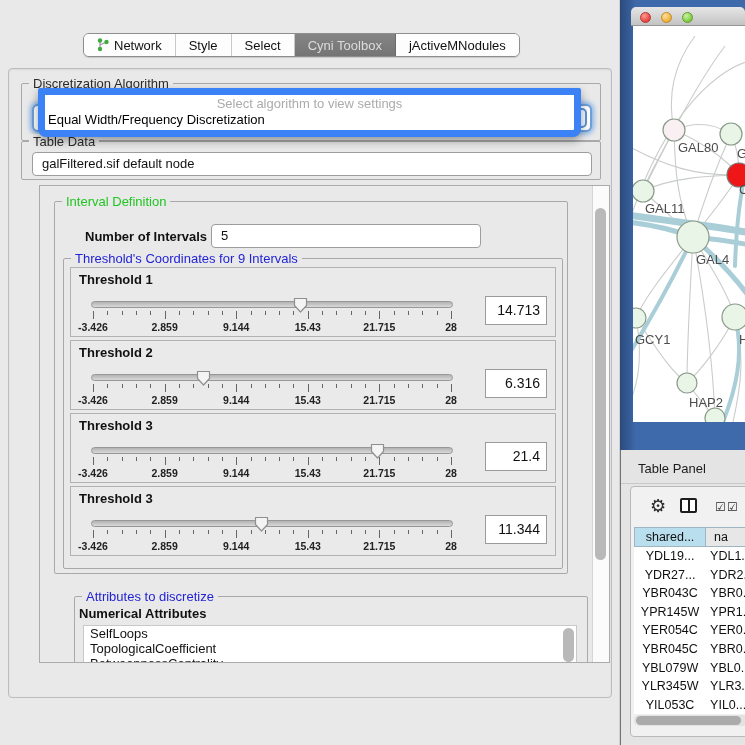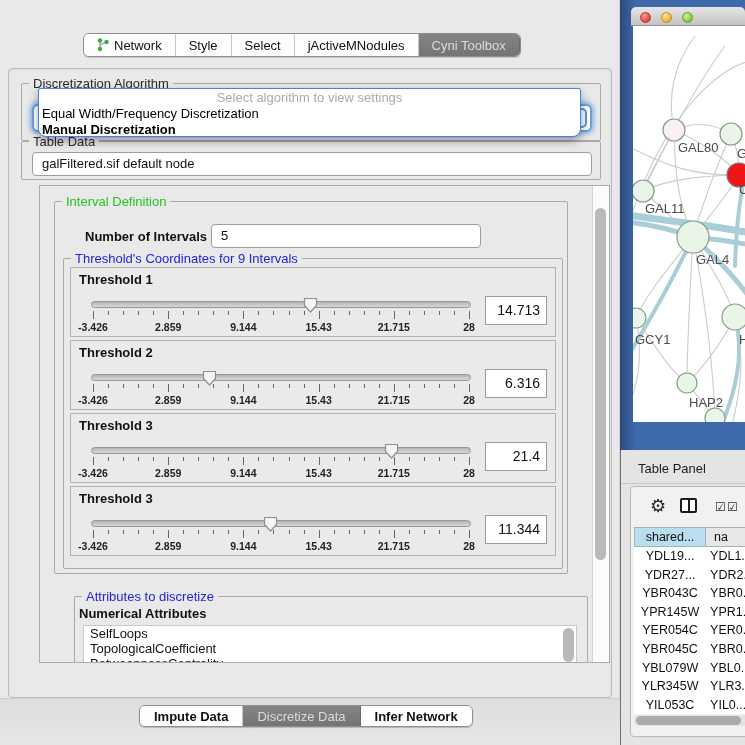--- a/index.html
+++ b/index.html
@@ -43,21 +43,21 @@
 
   
   #algo-group { left:12px; top:14px; width:580px; height:58px; }
   .combo { position:absolute; background:#fff; border:1px solid #9d9d9d; border-radius:4px;
     font-size:13px; color:#111; line-height:22px; padding-left:9px; cursor:default; }
   #algo-combo { left:10px; top:20px; width:560px; height:28px;
     border:2px solid #6f9fd8; box-shadow:0 0 5px 2px rgba(100,160,230,.75); border-radius:6px; }
   #algo-combo .spin-btn { position:absolute; right:3px; top:2px; width:17px; height:20px;
     border:2px solid #5e94d6; border-radius:5px; background:#f4f8ff; }
   #algo-popup { position:absolute; left:29px; top:19px; width:543px; height:49px;
-    background:#fff; border:1px solid #3b82f6; border-radius:2px 2px 8px 8px;
+    background:#fff; border:7px solid #3b82f6; border-radius:2px 2px 8px 8px;
     box-shadow:0 4px 10px rgba(0,0,0,.35); z-index:30; overflow:hidden; }
   #algo-popup .prompt { height:17px; text-align:center; color:#ababab; font-size:13px; line-height:17px; }
   #algo-popup .item { height:16px; font-size:13px; line-height:16px; color:#000; padding-left:3px; }
   #algo-popup .item.bold { font-weight:bold; }
 
   
   #tabledata-group { left:12px; top:72px; width:580px; height:39px; }
   #tabledata-combo { left:10px; top:10px; width:560px; height:24px; }
 
   
@@ -71,21 +71,21 @@
   #interval-group { left:14px; top:15px; width:514px; height:373px; }
   #numint-label { position:absolute; left:30px; top:27px; font-size:13px; font-weight:bold; color:#111; }
   #numint-combo { left:156px; top:22px; width:270px; height:24px; }
   #thr-group { left:8px; top:56px; width:500px; height:311px; }
   #threshold-list { position:absolute; left:4px; top:8px; right:4px; }
 
   .thr-box { position:relative; height:70px; margin:0 2px 3px 2px; border:1px solid #b2b2b2;
     background:#eaeaea; }
   .thr-label { position:absolute; left:8px; top:4px; font-size:13px; font-weight:bold; color:#111; }
   .thr-row { position:absolute; left:20px; right:8px; top:28px; height:40px; display:flex; }
-  .slider { position:relative; flex:1; margin-right:14px; }
+  .slider { position:relative; flex:1; margin-right:32px; }
   .track { position:absolute; left:0; right:0; top:5px; height:7px; border-radius:4px;
     background:linear-gradient(#b3b3b3,#d9d9d9); border:1px solid #979797; }
   .thumb { position:absolute; top:0; width:17px; height:18px; }
   .ticks { position:absolute; left:2px; right:2px; top:15px; height:9px; }
   .tick { position:absolute; top:0; width:1px; background:#666; }
   .tick.minor { height:4px; }
   .tick.major { height:8px; }
   .scale { position:absolute; left:2px; right:2px; top:25px; height:12px; }
   .scale span { position:absolute; transform:translateX(-50%); font-size:10.5px;
     font-weight:bold; color:#222; white-space:nowrap; }
@@ -170,25 +170,25 @@
               <circle cx="9.5" cy="4" r="2.2" fill="#3faa3f"></circle>
             </svg></span>
           <span>Network</span>
         </div>
         <div class="seg-tab">
           <span>Style</span>
         </div>
         <div class="seg-tab">
           <span>Select</span>
         </div>
+        <div class="seg-tab active">
+          <span>Cyni Toolbox</span>
+        </div>
         <div class="seg-tab">
           <span>jActiveMNodules</span>
-        </div>
-        <div class="seg-tab active">
-          <span>Cyni Toolbox</span>
         </div>
       </div>
 
     <div id="outer-panel">
 
       <div class="group" id="algo-group">
         <span class="legend black">Discretization Algorithm</span>
         <div class="combo" id="algo-combo">
           <span class="spin-btn"></span>
         </div>
@@ -423,33 +423,20 @@
           </div>
         </div>
 
         <div id="scroll-bar-track">
           <div id="scroll-thumb"></div>
         </div>
       </div>
 
     </div>
 
-    <div id="bottom-strip">
-      <div id="bottom-tabs">
-          <div class="seg-tab">
-            <span>Impute Data</span>
-          </div>
-          <div class="seg-tab active">
-            <span>Discretize Data</span>
-          </div>
-          <div class="seg-tab">
-            <span>Infer Network</span>
-          </div>
-        </div>
-    </div>
   </div>
 
   <div id="right-region">
     <div id="desktop">
       <div id="net-window">
         <div id="net-titlebar">
           <span class="traffic" id="tl-red"></span>
           <span class="traffic" id="tl-yellow"></span>
           <span class="traffic" id="tl-green"></span>
         </div>

